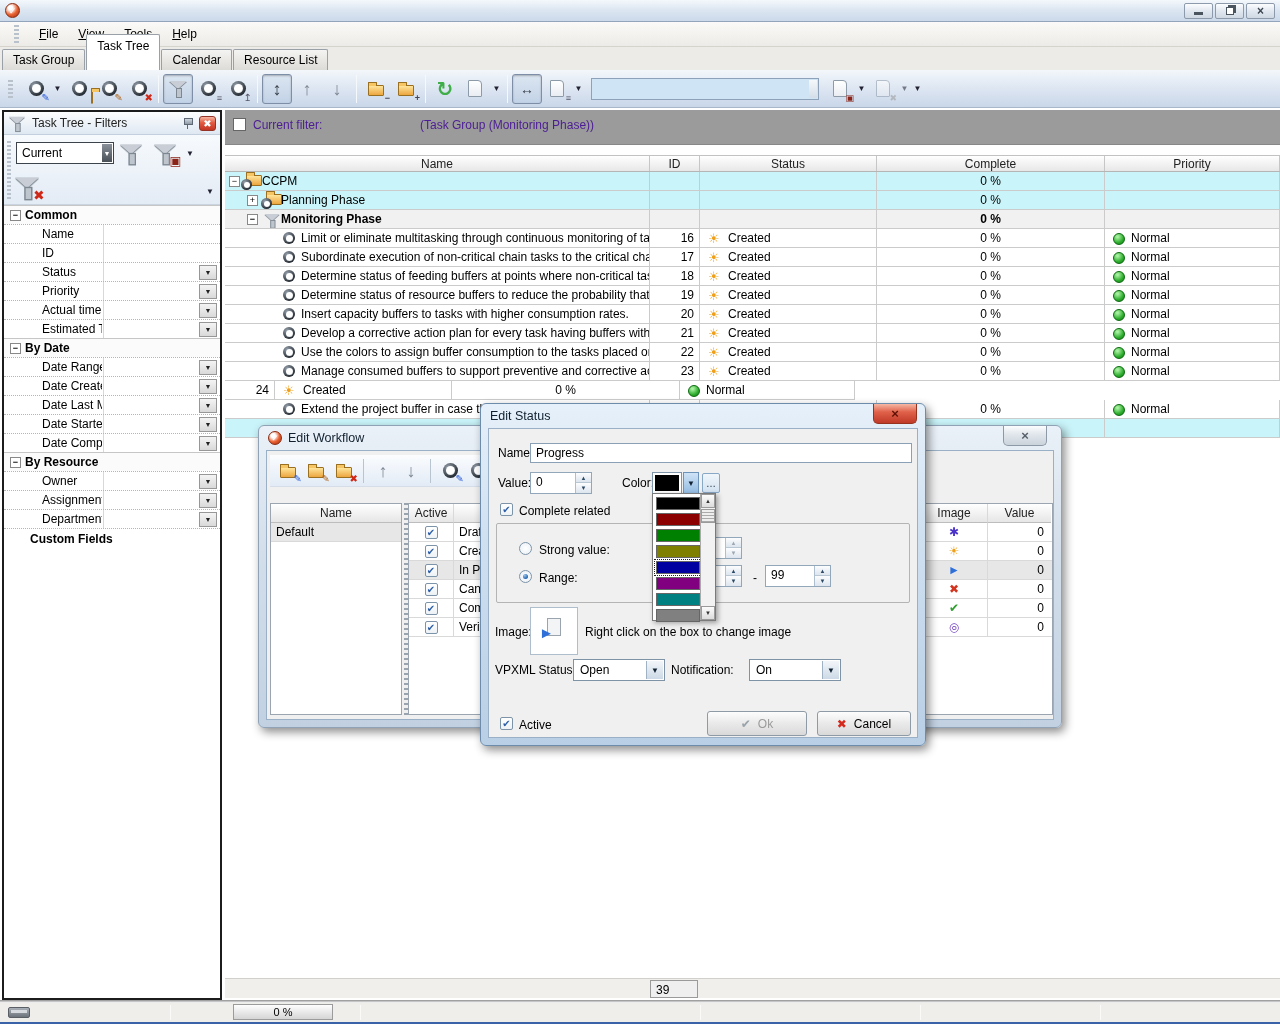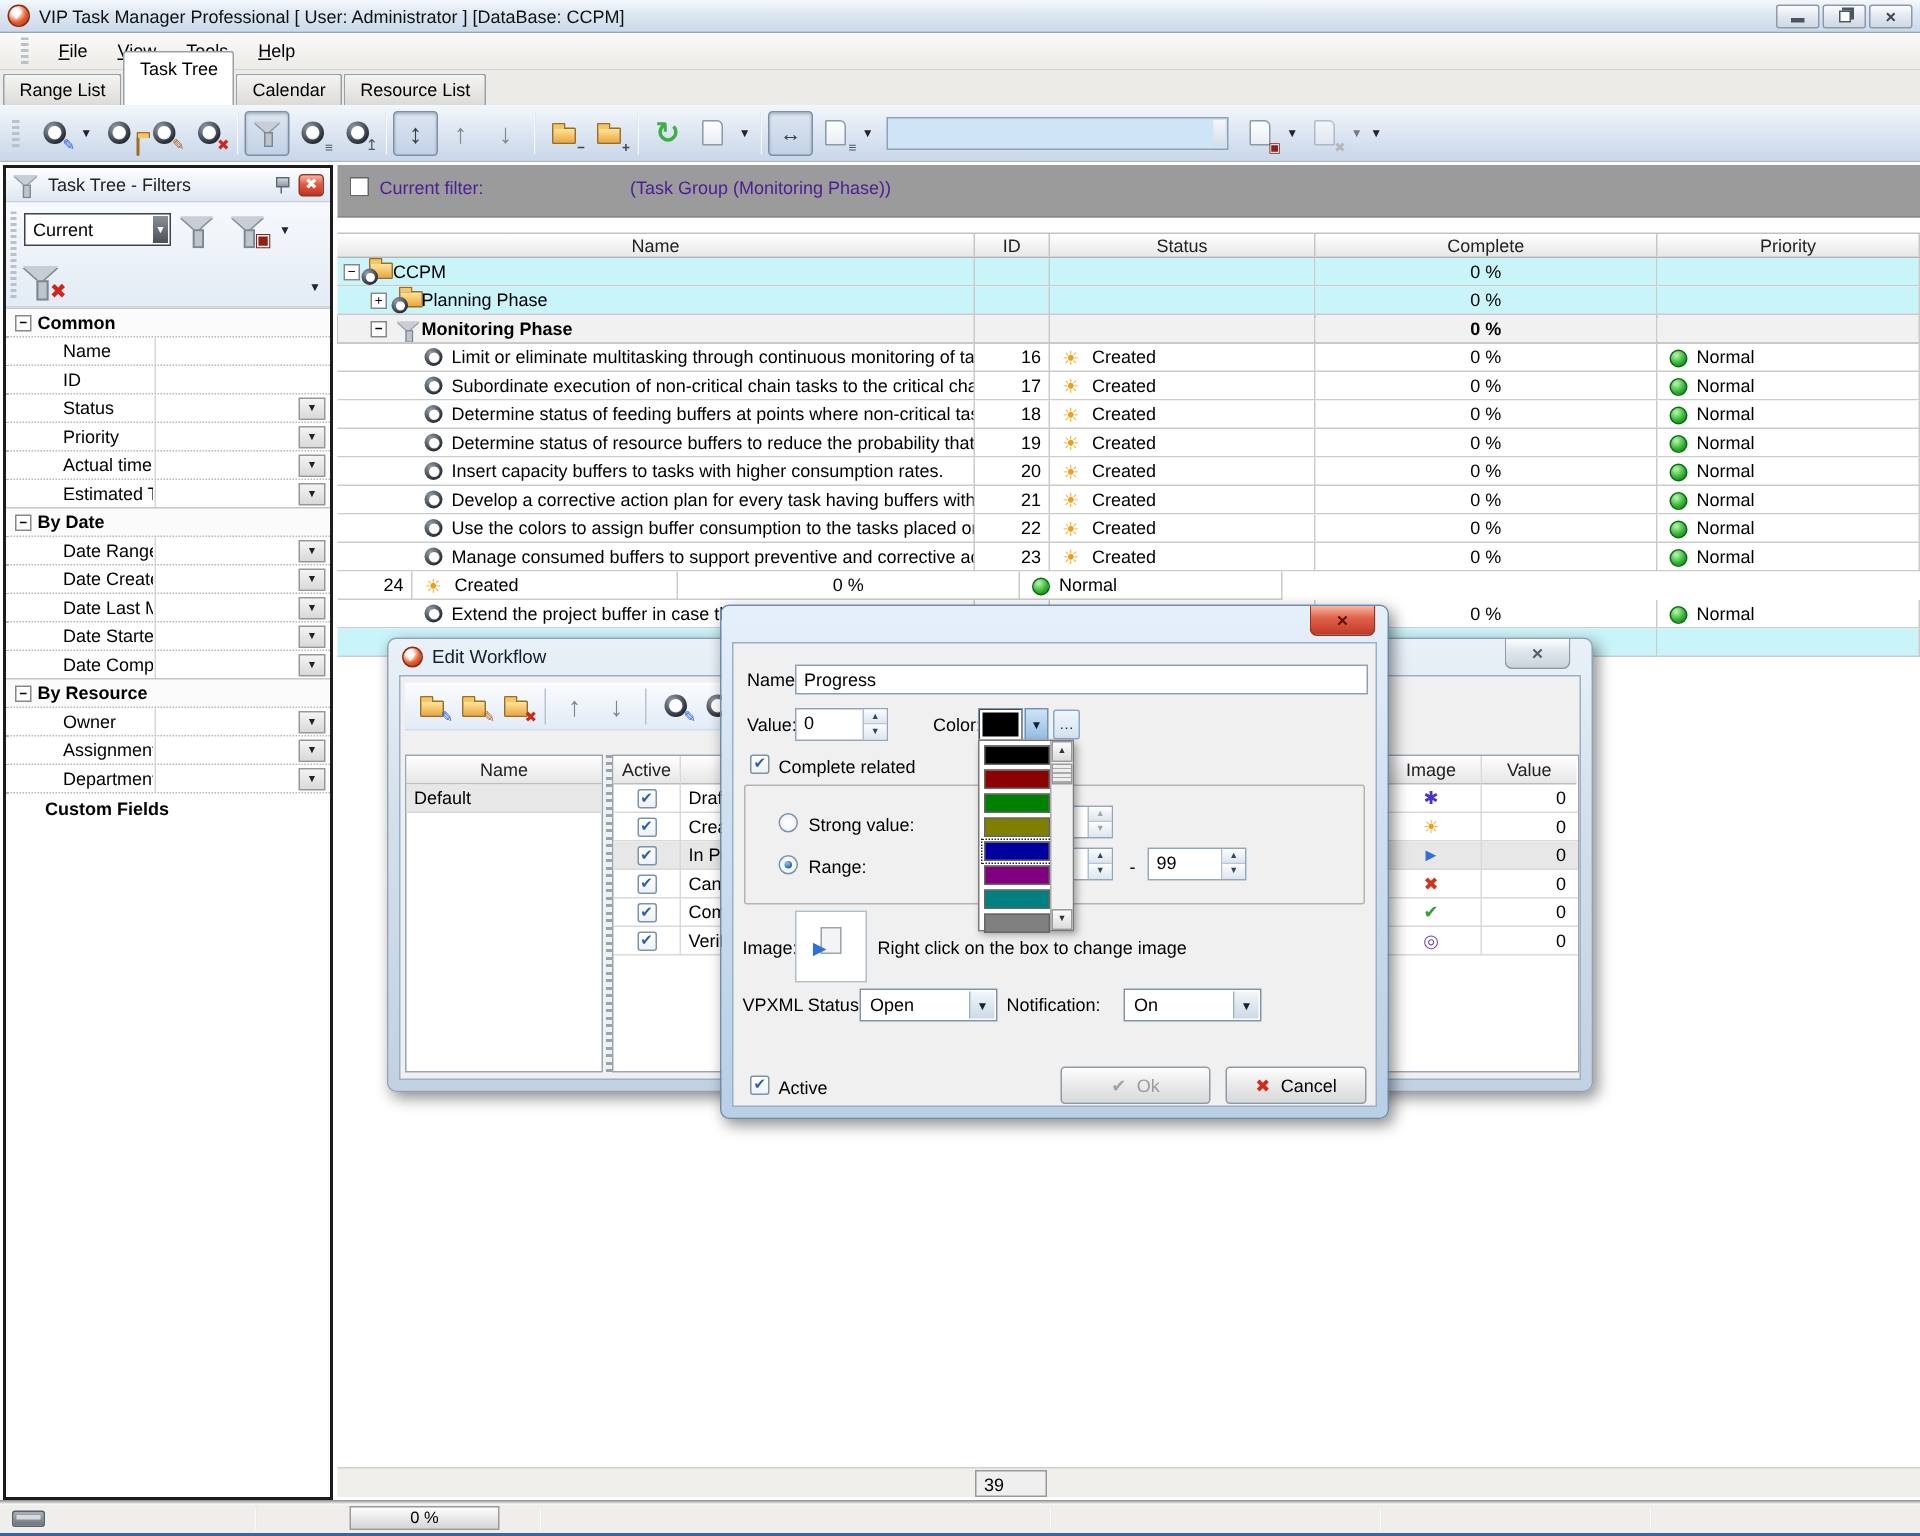--- a/index.html
+++ b/index.html
@@ -228,21 +228,20 @@
     display:flex; align-items:center; justify-content:center; }
   .pushbtn { position:absolute; height:25px; border:1px solid #8e9aa5; border-radius:3px;
     background:linear-gradient(#fdfdfd,#ebebeb 45%,#d9d9d9); display:flex; align-items:center; justify-content:center; gap:7px; }
   .pushbtn.disabled { color:#9b9b9b; }
 </style>
 </head>
 <body>
 
 <div class="abs titlebar">
   <span class="vip-logo">✓</span>
-  <span class="title-text">VIP Task Manager Professional [ User: Administrator ] [DataBase: CCPM]</span>
   <span class="winbtns">
     <span class="winbtn">
         <span class="glyph-min"></span>
       </span>
     <span class="winbtn">
         <span class="glyph-restore"></span>
       </span>
     <span class="winbtn">
         <span class="glyph-x">×</span>
       </span>
@@ -254,21 +253,21 @@
   <span id="menu-items" style="display:flex">
       <span class="menu-item"><u>F</u>ile</span>
       <span class="menu-item"><u>V</u>iew</span>
       <span class="menu-item"><u>T</u>ools</span>
       <span class="menu-item"><u>H</u>elp</span>
     </span>
 </div>
 
 <div class="abs tabbar">
     <span id="tab-items" style="display:flex;align-items:flex-end">
-      <span class="tab">Range List</span>
+      <span class="tab">Task Group</span>
       <span class="tab active">Task Tree</span>
       <span class="tab">Calendar</span>
       <span class="tab">Resource List</span>
     </span>
   </div>
 
 <div class="abs toolbar">
   <span class="grip"></span>
   <span class="tbtn">
       <span class="clk"></span>
@@ -820,20 +819,23 @@
               <span style="color: rgb(112, 64, 192);">◎</span>
             </div>
             <div class="wf-col-value">0</div>
           </div>
         </div>
     </div>
   </div>
 </div>
 
 <div class="dlg dlg-st">
+  <div class="dlg-title">
+    <span>Edit Status</span>
+  </div>
   <span class="winclose" style="right:8px">×</span>
   <div class="dlg-client">
     <span class="lab" style="left:9px;top:17px">Name</span>
     <span class="txtin" style="left:41px;top:14px;width:382px;height:20px">Progress</span>
 
     <span class="lab" style="left:9px;top:47px">Value:</span>
     <span class="spin" style="left:41px;top:43px;width:62px;height:22px">
       <span class="sval">0</span>
       <span class="spinbtns">
           <span class="sbtn">▲</span>

